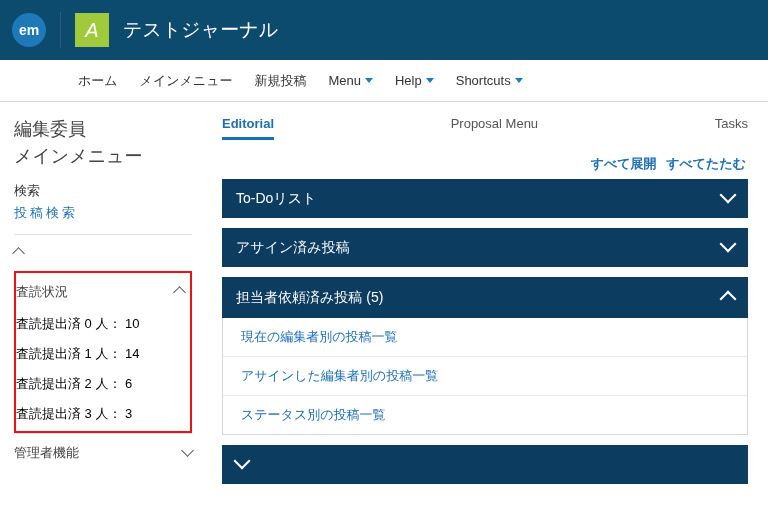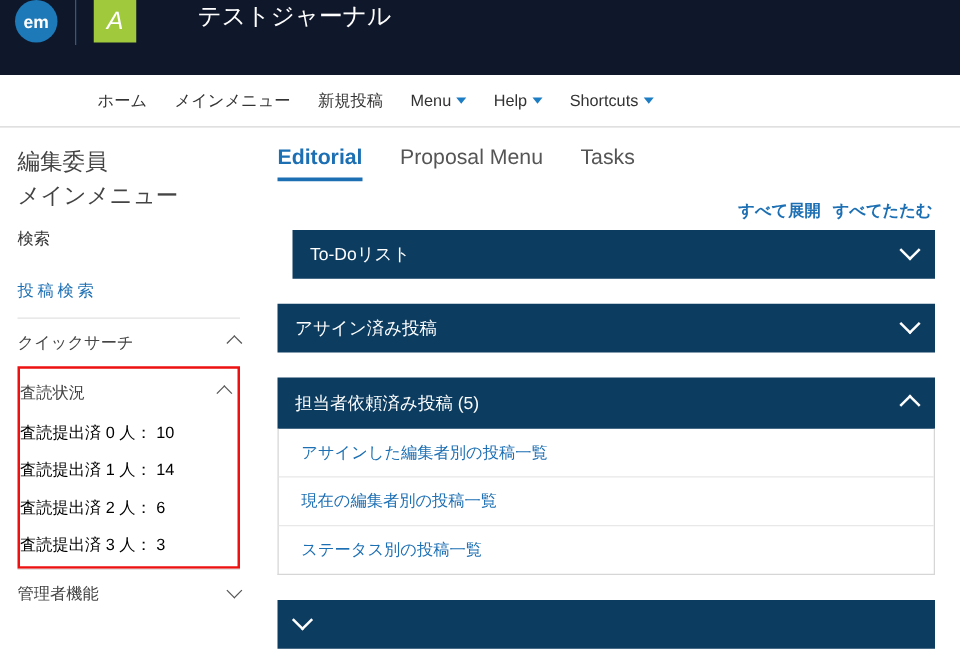--- a/index.html
+++ b/index.html
@@ -1,46 +1,46 @@
 <!DOCTYPE html>
 <html><head>
 <meta charset="utf-8">
 <style>
   * { box-sizing: border-box; margin: 0; padding: 0; }
   body { font-family: Arial, "Hiragino Sans", "Meiryo", sans-serif; font-size: 13px; color: #333; background: #fff; width: 768px; }
-  .header { background: #0f172a; height: 60px; display: flex; align-items: flex-start; padding: 0 12px; gap: 14px; }
+  .header { background: #0c4a6e; height: 60px; display: flex; align-items: center; padding: 0 12px; gap: 14px; }
   .em-badge { width: 34px; height: 34px; border-radius: 50%; background: #1d79b8; color: #fff; display: flex; align-items: center; justify-content: center; font-weight: bold; font-size: 14px; }
   .div-v { width: 1px; height: 36px; background: #355a77; }
   .logo { width: 34px; height: 34px; background: #a0c93c; color: #fff; display: flex; align-items: center; justify-content: center; font-size: 20px; font-style: italic; }
-  .journal-title { color: #fff; font-size: 19px; margin-left: 35px; }
+  .journal-title { color: #fff; font-size: 19px; }
   .topnav { height: 42px; display: flex; align-items: center; padding-left: 78px; gap: 22px; border-bottom: 1px solid #d6d6d6; font-size: 13px; }
   .topnav-item { color: #333; cursor: pointer; display: flex; align-items: center; gap: 4px; }
   .chev { width: 0; height: 0; border-left: 4px solid transparent; border-right: 4px solid transparent; border-top: 5px solid #1c7cc4; }
   .content { display: flex; }
   .sidebar { width: 208px; padding: 14px 16px 10px 14px; }
   .side-h1 { font-size: 18px; font-weight: normal; color: #444; line-height: 1.5; }
   .side-sec { margin-top: 12px; font-size: 13px; color: #333; }
-  .side-link { color: #1c6fb3; margin-top: 24px; letter-spacing: 3px; cursor: pointer; }
+  .side-link { color: #1c6fb3; margin-top: 4px; letter-spacing: 3px; cursor: pointer; }
   .side-row { display: flex; justify-content: space-between; align-items: center; padding: 10px 0; border-top: 1px solid #e2e2e2; font-size: 13px; color: #444; cursor: pointer; }
   .side-row.first { border-top: 1px solid #e2e2e2; margin-top: 12px; }
   .chev-up::before { content: ""; display: inline-block; width: 8px; height: 8px; border-left: 1.5px solid #555; border-top: 1.5px solid #555; transform: rotate(45deg); margin-top: 4px; }
   .chev-down-sm::before { content: ""; display: inline-block; width: 8px; height: 8px; border-right: 1.5px solid #555; border-bottom: 1.5px solid #555; transform: rotate(45deg); margin-bottom: 3px; }
   .redbox { border: 2px solid #e11; padding: 2px 6px 2px 0; margin-top: 0; }
   .redbox .side-row { border-top: none; padding: 8px 0; align-items: center; }
   .status-list { padding-left: 0; }
   .status-item { color: #000000; padding: 6px 0 6px 0; font-size: 13px; cursor: pointer; }
   .status-item.disabled { color: #333; cursor: default; }
   .main { flex: 1; padding: 14px 20px 10px 14px; }
-  .tabs { display: flex; gap: 30px; font-size: 17px; border-bottom: 1px solid transparent; }
+  .tabs { display: flex; gap: 6px; font-size: 13px; border-bottom: 1px solid transparent; justify-content: space-between; }
   .tab { padding-bottom: 6px; color: #555; cursor: pointer; }
   .tab.active { color: #1c6fb3; font-weight: bold; border-bottom: 3px solid #1c6fb3; }
   .expand-links { text-align: right; margin: 14px 2px 6px 0; font-size: 13px; }
   .expand-links span { color: #1c6fb3; cursor: pointer; margin-left: 6px; font-weight: bold; }
-  .panel { background: #0c3c60; color: #fff; padding: 10px 14px; margin-top: 20px; display: flex; justify-content: space-between; align-items: center; cursor: pointer; font-size: 14px; }
-  .panel.first { margin-top: 0; margin-left: 12px; }
+  .panel { background: #0c3c60; color: #fff; padding: 10px 14px; margin-top: 10px; display: flex; justify-content: space-between; align-items: center; cursor: pointer; font-size: 14px; }
+  .panel.first { margin-top: 0; }
   .panel-chev-down::before { content: ""; display: inline-block; width: 10px; height: 10px; border-right: 2px solid #fff; border-bottom: 2px solid #fff; transform: rotate(45deg); margin-bottom: 4px; }
   .panel-chev-up::before { content: ""; display: inline-block; width: 10px; height: 10px; border-left: 2px solid #fff; border-top: 2px solid #fff; transform: rotate(45deg); margin-top: 6px; }
   .panel-body { border: 1px solid #d6d6d6; border-top: none; }
   .panel-link { color: #1c6fb3; padding: 10px 18px; border-top: 1px solid #e8e8e8; font-size: 13px; cursor: pointer; }
   .panel-link:first-child { border-top: none; }
 </style>
 </head>
 <body>
 
 <div class="header">
@@ -68,21 +68,20 @@
     </div>
 </div>
 
 <div class="content">
   <div class="sidebar">
     <div class="side-h1">編集委員</div>
     <div class="side-h1">メインメニュー</div>
     <div class="side-sec">検索</div>
     <div class="side-link">投稿検索</div>
     <div class="side-row first">
-      <span>クイックサーチ</span>
       <span class="chev-up"></span>
     </div>
 
     <div class="redbox">
       <div class="side-row">
         <span>査読状況</span>
         <span class="chev-up"></span>
       </div>
       <div class="status-list">
         <div class="status-item">査読提出済 0 人： 10</div>
@@ -118,22 +117,22 @@
     <div class="panel">
       <span>アサイン済み投稿</span>
       <span class="panel-chev-down"></span>
     </div>
 
     <div class="panel">
       <span>担当者依頼済み投稿 (5)</span>
       <span class="panel-chev-up"></span>
     </div>
     <div class="panel-body">
+      <div class="panel-link">現在の編集者別の投稿一覧</div>
       <div class="panel-link">アサインした編集者別の投稿一覧</div>
-      <div class="panel-link">現在の編集者別の投稿一覧</div>
       <div class="panel-link">ステータス別の投稿一覧</div>
     </div>
 
     <div class="panel">
       <span class="panel-chev-down"></span>
     </div>
   </div>
 </div>
 
 </body></html>

